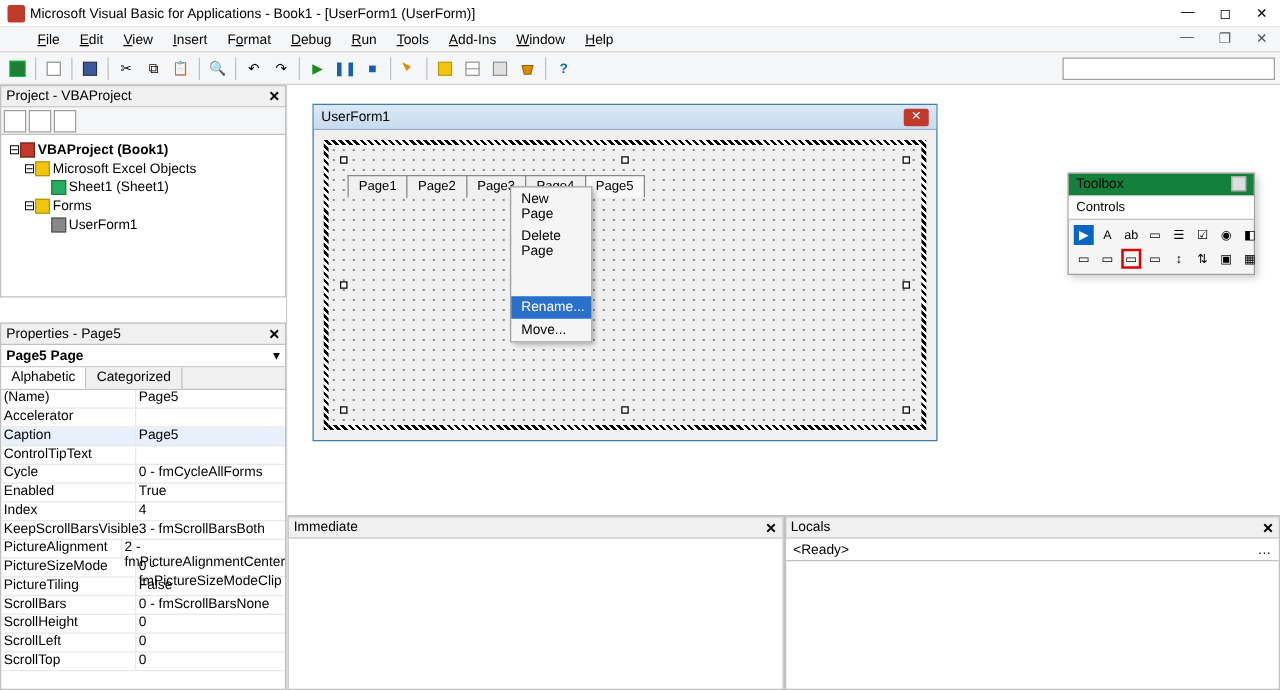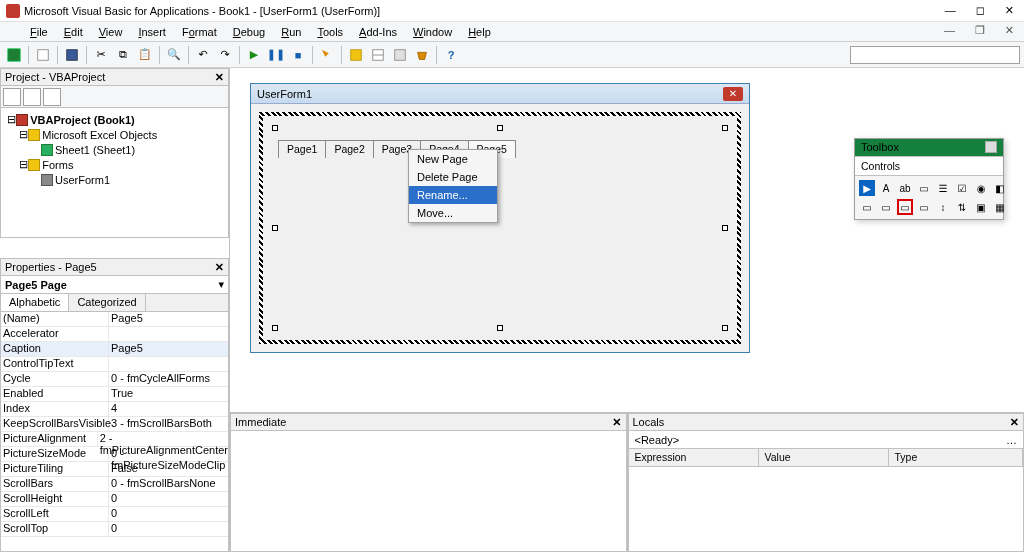--- a/index.html
+++ b/index.html
@@ -46,23 +46,23 @@
   .form-tb{height:20px;background:linear-gradient(#dce8f5,#c6dbef);display:flex;align-items:center;padding:0 6px;border-bottom:1px solid #9ac;}
   .form-close{margin-left:auto;width:20px;height:14px;background:#c0392b;color:#fff;text-align:center;line-height:13px;border-radius:2px;font-size:10px;}
   .form-body{position:absolute;left:2px;top:22px;right:2px;bottom:2px;background:#f0f0f0;}
   .hatched{position:absolute;left:6px;top:6px;right:6px;bottom:6px;border:4px solid;border-image:repeating-linear-gradient(45deg,#000 0 2px,#fff 2px 4px) 4;}
   .dotgrid{position:absolute;inset:0;background-color:#f0f0f0;background-image:radial-gradient(#888 0.6px, transparent 0.6px);background-size:8px 8px;}
   .multipage-handles{position:absolute;left:12px;top:12px;right:12px;bottom:12px;}
   .handle{position:absolute;width:6px;height:6px;background:#fff;border:1px solid #000;}
   .mp-tabs{position:absolute;left:15px;top:24px;display:flex;height:18px;}
   .mp-tabs span{padding:2px 8px;background:#f0f0f0;border:1px solid #888;border-bottom:none;margin-right:-1px;font-size:10.5px;}
   .mp-tabs span.active{background:#f8f8f8;}
-  .ctx-menu{position:absolute;left:145px;top:33px;width:90px;background:#f5f5f5;border:1px solid #a0a0a0;box-shadow:2px 2px 4px rgba(0,0,0,.3);}
+  .ctx-menu{position:absolute;left:145px;top:33px;width:66px;background:#f5f5f5;border:1px solid #a0a0a0;box-shadow:2px 2px 4px rgba(0,0,0,.3);}
   .ctx-item{padding:3px 8px;font-size:11px;}
-  .ctx-item.hl{background:#2a6fc9;color:#fff;}
+  .ctx-item.hl{background:#2a6fc9;color:#fff;margin-top:27px;}
   .toolbox{position:absolute;right:20px;top:70px;width:150px;border:1px solid #a0a0a0;background:#f5f5f5;box-shadow:2px 2px 6px rgba(0,0,0,.2);}
   .toolbox-title{height:18px;background:#15803d;border-bottom:1px solid #c0c0c0;padding:2px 6px;display:flex;}
   .toolbox-title .sq{margin-left:auto;width:12px;height:12px;background:#ddd;border:1px solid #aaa;}
   .toolbox-tab{padding:3px 6px;background:#fff;border-bottom:1px solid #c0c0c0;font-size:10.5px;}
   .toolbox-grid{padding:4px;display:grid;grid-template-columns:repeat(8,16px);gap:3px;}
   .tool-ic{width:16px;height:16px;border:1px solid transparent;display:flex;align-items:center;justify-content:center;font-size:10px;}
   .tool-ic.sel{background:#0a64c2;color:#fff;}
   .tool-ic.mark{border:2px solid #d00;}
   .bottom-panes{height:140px;display:flex;border-top:1px solid #c0c0c0;}
   .bp{flex:1;display:flex;flex-direction:column;border-right:1px solid #c0c0c0;}
@@ -354,22 +354,17 @@
       <div class="bp">
         <div class="pane-title">
           <span>Locals</span>
           <span class="x">✕</span>
         </div>
         <div class="bp-body">
           <div class="locals-sel">
             <span>&lt;Ready&gt;</span>
             <span style="margin-left:auto;">…</span>
           </div>
-          <div class="locals-hdr">
-            <span style="width:130px;">Expression</span>
-            <span style="width:130px;">Value</span>
-            <span style="flex:1;">Type</span>
-          </div>
         </div>
       </div>
     </div>
   </div>
 </div>
 
 </body></html>

